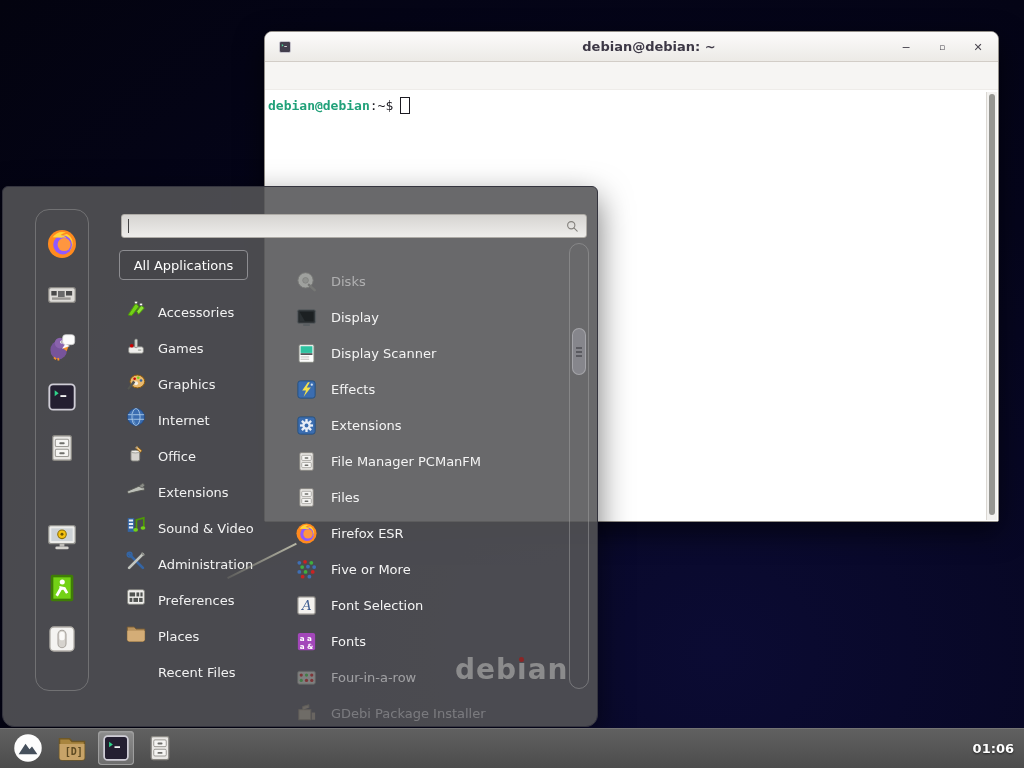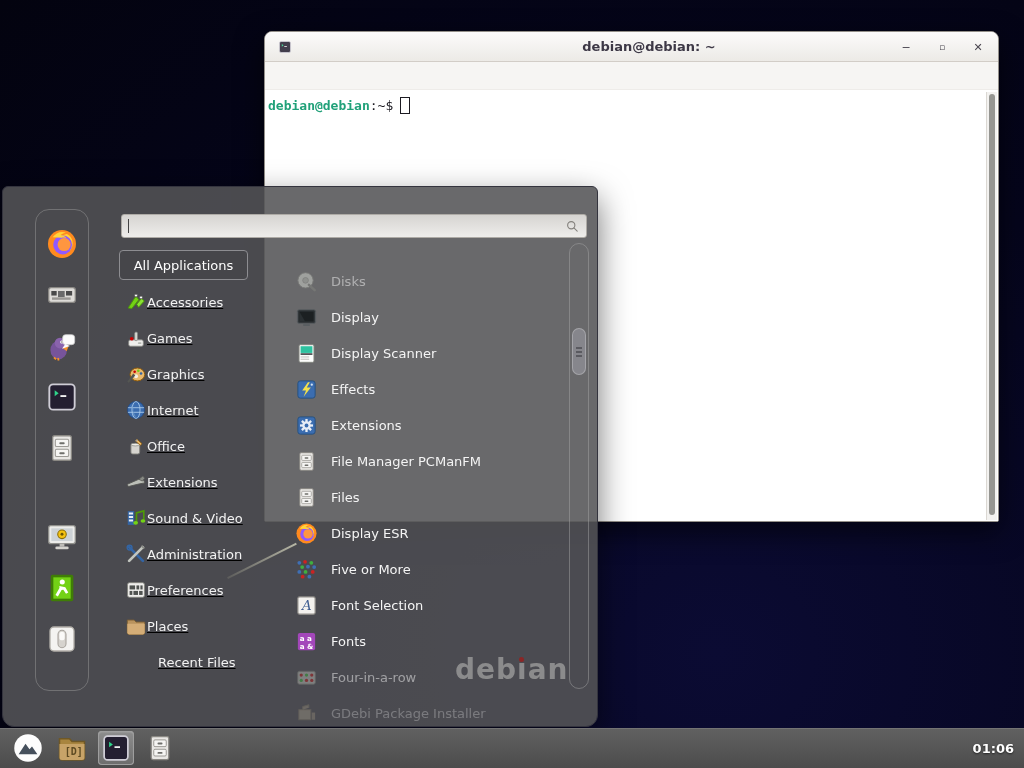--- a/index.html
+++ b/index.html
@@ -61,21 +61,21 @@
   .search-input { flex:1; border:none; outline:none; background:transparent; font-size:13px;
     color:#222; height:100%; }
   .search-caret { width:1px; height:14px; background:#444; margin-right:auto; }
   .search-mag { width:15px; height:15px; opacity:.8; }
 
   .all-apps { position:absolute; left:116px; top:63px; width:129px; height:30px;
     background:#46464a; border:1px solid #8d8d91; border-radius:4px; color:#fdfdfd;
     font-size:13px; display:flex; align-items:center; justify-content:center; z-index:2; }
 
   .cat-list { position:absolute; left:118px; top:97px; width:160px; z-index:2; }
-  .cat-row { height:36px; display:flex; align-items:center; padding-left:4px;text-decoration:underline; }
+  .cat-row { height:36px; display:flex; align-items:flex-end; gap:11px; padding-left:4px; }
   .cat-row .icon { width:22px; height:22px; flex:none; }
   .cat-row .label { font-size:13px; color:#f2f2f2; white-space:nowrap; }
   .cat-row.no-icon { padding-left:37px; }
 
   .app-list { position:absolute; left:286px; top:51px; width:278px; z-index:2;margin-top:25px; }
   .app-row { height:36px; display:flex; align-items:center; gap:13px; padding-left:6px; }
   .app-row .icon { width:23px; height:23px; flex:none; }
   .app-row .label { font-size:13px; color:#f4f4f4; white-space:nowrap; }
   .app-row.faded { opacity:.5; }
   .app-row.faded:last-child { opacity:.28; }
@@ -453,21 +453,21 @@
       <div class="app-row">
     <span class="icon">
           <svg viewBox="0 0 24 24">
             <circle cx="12" cy="12" r="10.5" fill="#ff8a1e"></circle>
             <circle cx="12.6" cy="12.6" r="7.2" fill="#9059ff"></circle>
             <path d="M12.5 5.5a7 7 0 017 7 7 7 0 01-2 4.9 8.6 8.6 0 002.5-6c0-3-1.8-5.7-4.3-6.9z" fill="#ffd43b"></path>
             <circle cx="13.6" cy="12.4" r="4.9" fill="#ff9640"></circle>
             <path d="M5 7c2-3.5 6.5-5 10-3.5-2.6.2-4 1.7-4 1.7s3.2.4 4.2 2.4c-2.2-.8-3.8-.2-3.8-.2z" fill="#ffd43b"></path>
           </svg>
         </span>
-    <span class="label">Display ESR</span>
+    <span class="label">Firefox ESR</span>
   </div>
       <div class="app-row">
     <span class="icon">
           <svg viewBox="0 0 24 24">
             <g>
               <circle cx="4.5" cy="5" r="2" fill="#3f6fb4"></circle>
               <circle cx="10.5" cy="4" r="2" fill="#cc2222"></circle>
               <circle cx="17" cy="5" r="2" fill="#3fae3f"></circle>
               <circle cx="20" cy="9.5" r="2" fill="#3f6fb4"></circle>
               <circle cx="13.5" cy="9" r="2" fill="#3f6fb4"></circle>

